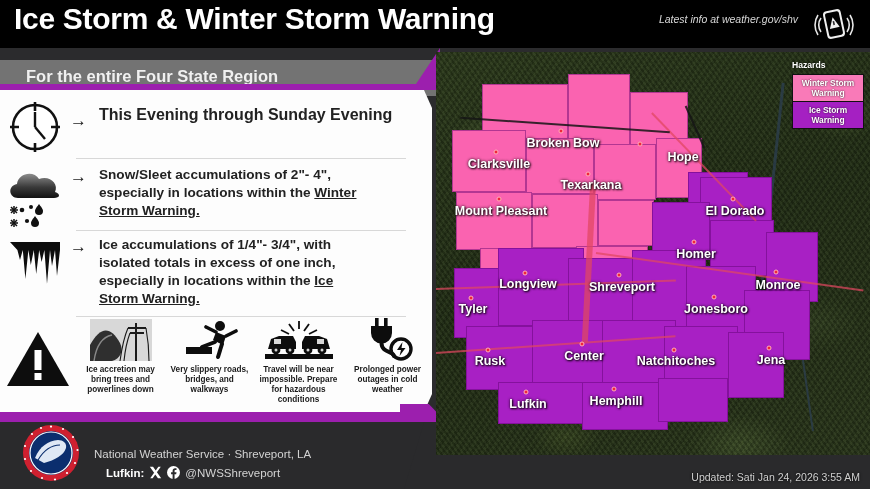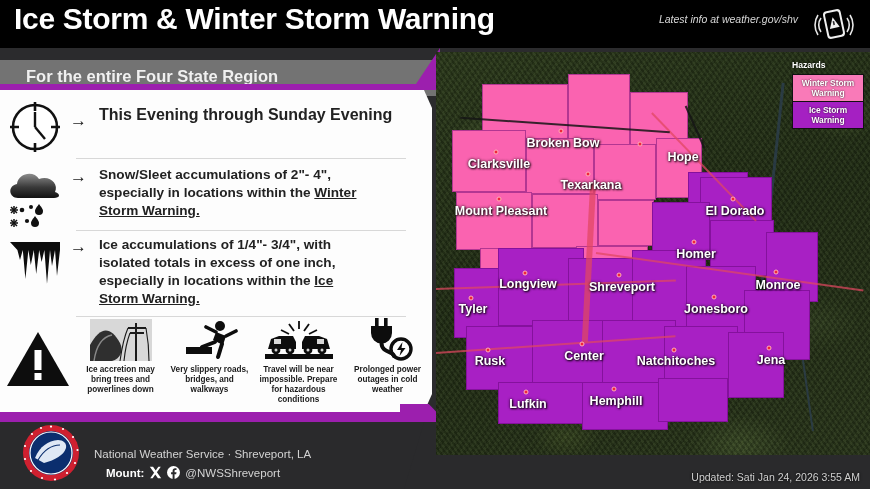--- a/index.html
+++ b/index.html
@@ -501,21 +501,21 @@
       <circle cx="9" cy="47" r="1.1"></circle>
         <circle cx="3" cy="35" r="1.1"></circle>
       <circle cx="3" cy="22" r="1.1"></circle>
         <circle cx="10" cy="10" r="1.1"></circle>
       <circle cx="19" cy="4" r="1.1"></circle>
     </g>
   </svg>
 
   <div class="f-line2">National Weather Service · Shreveport, LA</div>
   <div class="f-line3">
-    <b>Mount:</b>
+    <b>Lufkin:</b>
     <svg width="13" height="13" viewBox="0 0 16 16">
       <path d="M1 1 H5 L15 15 H11 Z M11.5 1 H14.5 L4.5 15 H1.5 Z" fill="#ffffff"></path>
     </svg>
     <svg width="13" height="13" viewBox="0 0 16 16">
       <circle cx="8" cy="8" r="8" fill="#ffffff"></circle>
       <path d="M9.3 16 V10 h2 l.4-2.4H9.3V6.1c0-.7.2-1.1 1.2-1.1h1.2V2.9C11.4 2.8 10.7 2.7 9.9 2.7 8.1 2.7 6.9 3.8 6.9 5.8V7.6H5V10h1.9v6z" fill="#2a2a2c"></path>
     </svg>
     <span>@NWSShreveport</span>
   </div>
 

